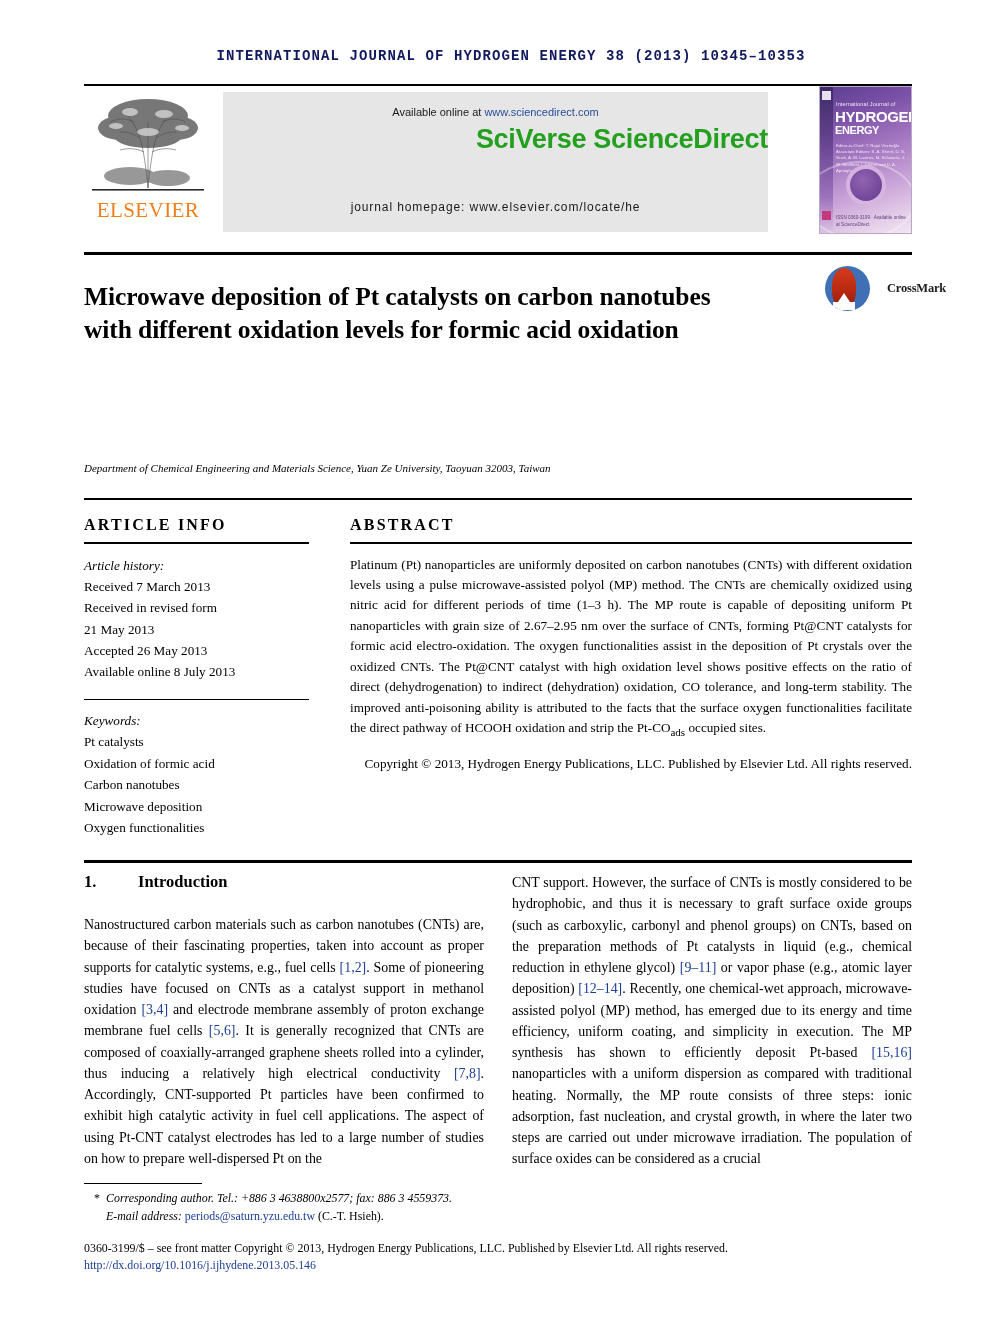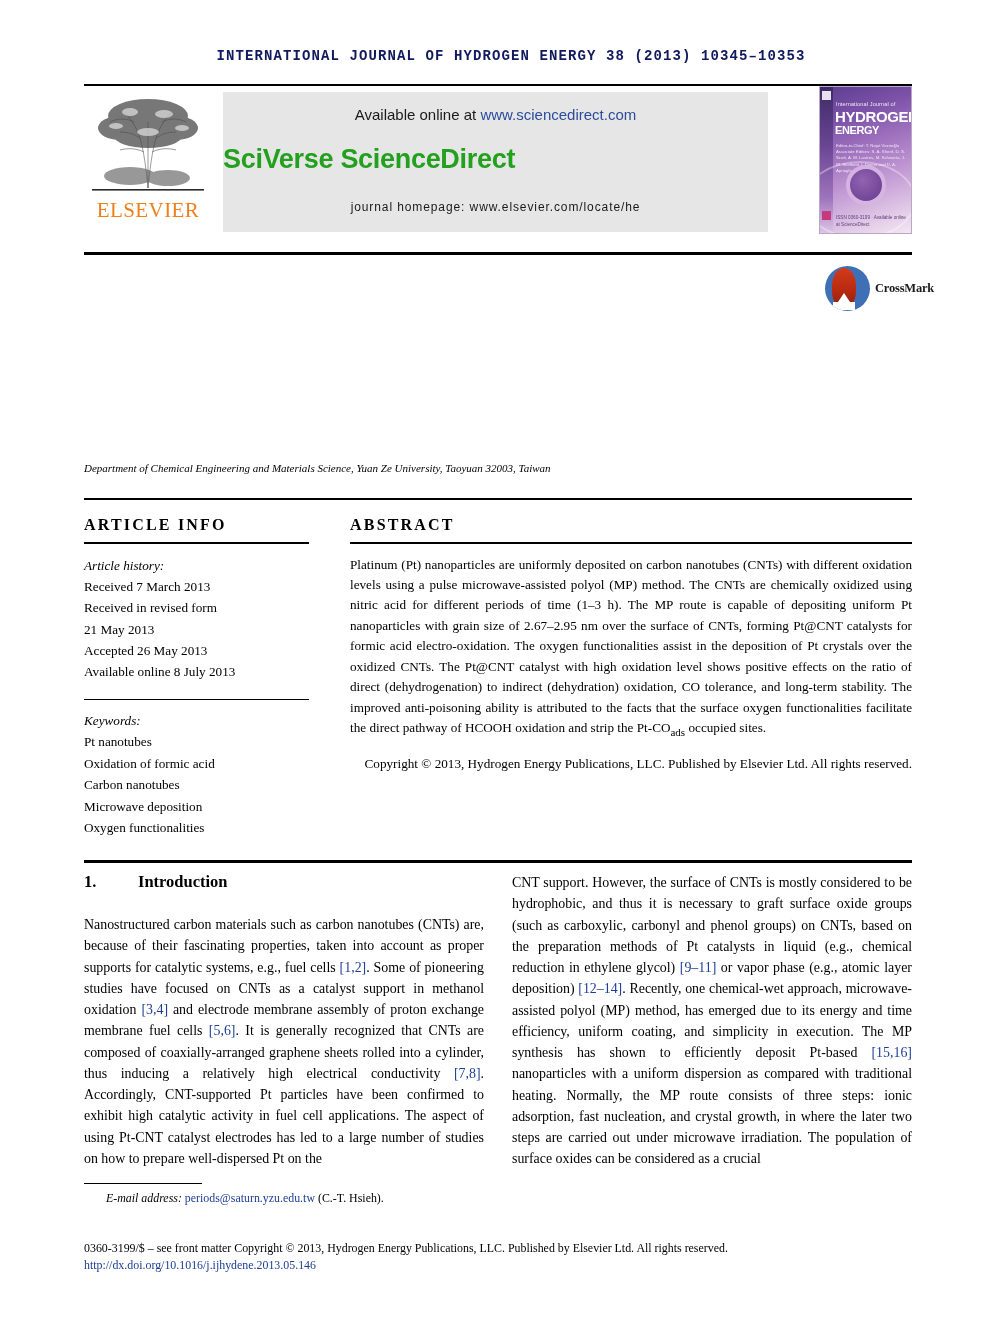--- a/index.html
+++ b/index.html
@@ -83,32 +83,32 @@
     width: 545px;
     height: 140px;
     background: #e6e6e6;
   }
   .sd-avail {
     position: absolute;
     left: 0; top: 14px;
     width: 545px;
     text-align: center;
     font-family: "Liberation Sans", sans-serif;
-    font-size: 15px;
+    font-size: 11px;
     color: #1a1a1a;
   }
   .sd-avail a {
     color: #2a4c9b;
     text-decoration: none;
   }
   .sd-logo {
     position: absolute;
-    left: 0; top: 52px;
+    left: 0; top: 32px;
     width: 545px;
-    text-align: left;
+    text-align: right;
     font-family: "Liberation Sans", sans-serif;
     font-size: 27px;
     font-weight: bold;
     color: #23a01e;
     letter-spacing: -0.3px;
   }
   .sd-home {
     position: absolute;
     left: 0; top: 108px;
     width: 545px;
@@ -254,21 +254,21 @@
     border-bottom: 12px solid #ffffff;
   }
   .cm-white {
     position: absolute;
     left: 8px; top: 36px;
     width: 22px; height: 8px;
     background: #ffffff;
   }
   .cm-label {
     position: absolute;
-    left: 50px; top: 15px;
+    left: 62px; top: 15px;
     font-family: "Liberation Serif", serif;
     font-size: 12.5px;
     font-weight: bold;
     color: #1b1b1b;
     letter-spacing: -0.2px;
   }
   .authors {
     position: absolute;
     left: 84px; top: 396px;
     width: 700px;
@@ -493,20 +493,21 @@
       <div class="cover-t2">ENERGY</div>
       <div class="cover-eds">Editor-in-Chief:  T. Nejat Veziroğlu
 Associate Editors:  S. A. Sherif, D. S. Scott, A. M. Lastres, M. Schwartz, J. W. Sheffield, I. Dincer and D. A. Aprioglu</div>
       <div class="cover-ring"></div>
       <div class="cover-foot">ISSN 0360-3199 · Available online at
 ScienceDirect</div>
     </div>
   </div>
 
   <div class="title-rule"></div>
+  <h1 class="article-title">Microwave deposition of Pt catalysts on carbon nanotubes with different oxidation levels for formic acid oxidation</h1>
 
   <div class="crossmark">
     <div class="cm-badge">
       <div class="cm-inner"></div>
       <div class="cm-white"></div>
       <div class="cm-arrow"></div>
     </div>
     <div class="cm-label">CrossMark</div>
   </div>
 
@@ -521,21 +522,21 @@
       <div class="lbl">Article history:</div>
       <div>Received 7 March 2013</div>
       <div>Received in revised form</div>
       <div>21 May 2013</div>
       <div>Accepted 26 May 2013</div>
       <div>Available online 8 July 2013</div>
     </div>
     <div class="kw-rule"></div>
     <div class="kw">
       <div class="lbl">Keywords:</div>
-      <div>Pt nanotubes</div>
+      <div>Pt catalysts</div>
       <div>Oxidation of formic acid</div>
       <div>Carbon nanotubes</div>
       <div>Microwave deposition</div>
       <div>Oxygen functionalities</div>
     </div>
   </div>
 
   <div class="col-abs">
     <div class="sec-head">ABSTRACT</div>
     <div class="abs-rule"></div>
@@ -549,18 +550,19 @@
     <div class="h1"><span class="num">1.</span><span>Introduction</span></div>
     <p class="para"><span>Nanostructured carbon materials such as carbon nanotubes (CNTs) are, because of their fascinating properties, taken into account as proper supports for catalytic systems, e.g., fuel cells </span><span class="ref">[1,2]</span><span>. Some of pioneering studies have focused on CNTs as a catalyst support in methanol oxidation </span><span class="ref">[3,4]</span><span> and electrode membrane assembly of proton exchange membrane fuel cells </span><span class="ref">[5,6]</span><span>. It is generally recognized that CNTs are composed of coaxially-arranged graphene sheets rolled into a cylinder, thus inducing a relatively high electrical conductivity </span><span class="ref">[7,8]</span><span>. Accordingly, CNT-supported Pt particles have been confirmed to exhibit high catalytic activity in fuel cell applications. The aspect of using Pt-CNT catalyst electrodes has led to a large number of studies on how to prepare well-dispersed Pt on the</span></p>
   </div>
 
   <div class="colR">
     <p class="para"><span>CNT support. However, the surface of CNTs is mostly considered to be hydrophobic, and thus it is necessary to graft surface oxide groups (such as carboxylic, carbonyl and phenol groups) on CNTs, based on the preparation methods of Pt catalysts in liquid (e.g., chemical reduction in ethylene glycol) </span><span class="ref">[9–11]</span><span> or vapor phase (e.g., atomic layer deposition) </span><span class="ref">[12–14]</span><span>. Recently, one chemical-wet approach, microwave-assisted polyol (MP) method, has emerged due to its energy and time efficiency, uniform coating, and simplicity in execution. The MP synthesis has shown to efficiently deposit Pt-based </span><span class="ref">[15,16]</span><span> nanoparticles with a uniform dispersion as compared with traditional heating. Normally, the MP route consists of three steps: ionic adsorption, fast nucleation, and crystal growth, in where the later two steps are carried out under microwave irradiation. The population of surface oxides can be considered as a crucial</span></p>
   </div>
 
   <div class="fn-rule"></div>
   <div class="footnote">
+    <div class="fn-line1"><span class="fn-ind">*</span><span class="ital">Corresponding author. Tel.: +886 3 4638800x2577; fax: 886 3 4559373.</span></div>
     <div class="fn-line2"><span class="ital">E-mail address: </span><span class="lnk">periods@saturn.yzu.edu.tw</span><span> (C.-T. Hsieh).</span></div>
   </div>
   <div class="issn">0360-3199/$ – see front matter Copyright © 2013, Hydrogen Energy Publications, LLC. Published by Elsevier Ltd. All rights reserved.</div>
   <div class="doi">http://dx.doi.org/10.1016/j.ijhydene.2013.05.146</div>
 
 </div>
 
 </body></html>

